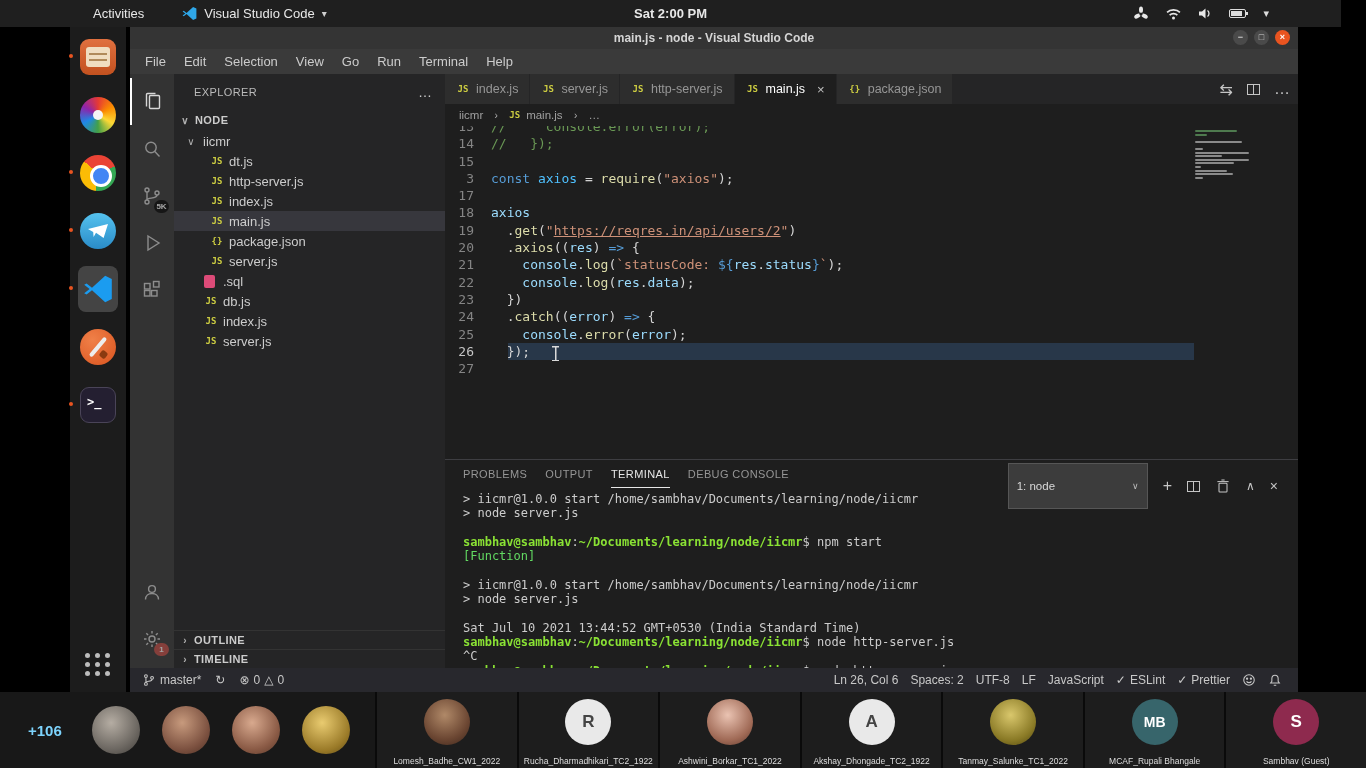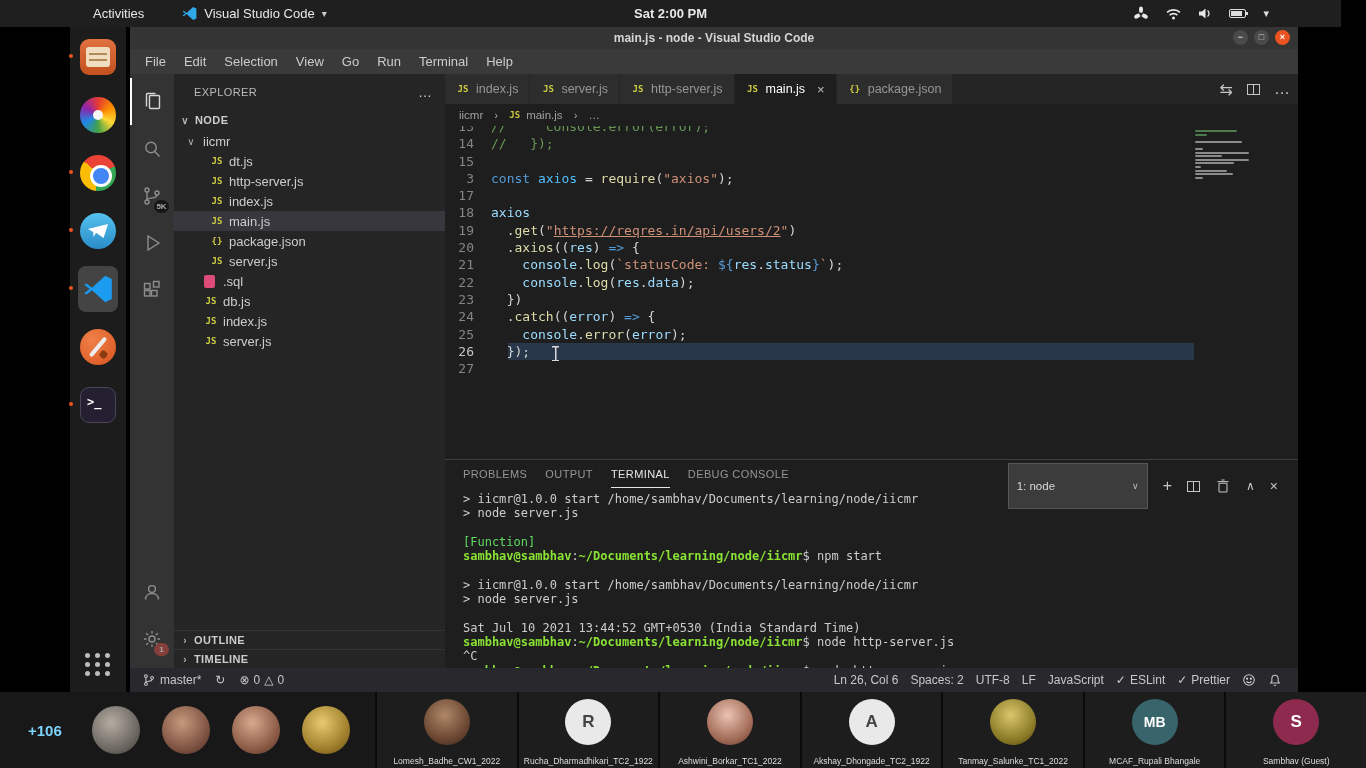--- a/index.html
+++ b/index.html
@@ -466,22 +466,22 @@
               <line x1="8" y1="2.5" x2="12" y2="2.5"></line>
             </g>
           </svg>
         <span class="pa-chev">∧</span>
         <span class="pa-close">×</span>
       </div>
       <div id="terminal">
           <div class="t-line"><span class="t-plain">&gt; iicmr@1.0.0 start /home/sambhav/Documents/learning/node/iicmr</span></div>
           <div class="t-line"><span class="t-plain">&gt; node server.js</span></div>
           <div class="t-line">&nbsp;</div>
+          <div class="t-line"><span class="t-user">sambhav@sambhav</span><span class="t-plain">:</span><span class="t-path">~/Documents/learning/node/iicmr</span><span class="t-plain">$ npm start</span></div>
           <div class="t-line"><span class="t-func">[Function]</span></div>
-          <div class="t-line"><span class="t-user">sambhav@sambhav</span><span class="t-plain">:</span><span class="t-path">~/Documents/learning/node/iicmr</span><span class="t-plain">$ npm start</span></div>
           <div class="t-line">&nbsp;</div>
           <div class="t-line"><span class="t-plain">&gt; iicmr@1.0.0 start /home/sambhav/Documents/learning/node/iicmr</span></div>
           <div class="t-line"><span class="t-plain">&gt; node server.js</span></div>
           <div class="t-line">&nbsp;</div>
           <div class="t-line"><span class="t-plain">Sat Jul 10 2021 13:44:52 GMT+0530 (India Standard Time)</span></div>
           <div class="t-line"><span class="t-user">sambhav@sambhav</span><span class="t-plain">:</span><span class="t-path">~/Documents/learning/node/iicmr</span><span class="t-plain">$ node http-server.js</span></div>
           <div class="t-line"><span class="t-plain">^C</span></div>
           <div class="t-line"><span class="t-user">sambhav@sambhav</span><span class="t-plain">:</span><span class="t-path">~/Documents/learning/node/iicmr</span><span class="t-plain">$ node http-server.js</span></div>
           <div class="t-line"><span class="t-cursor"></span></div>
         </div>

